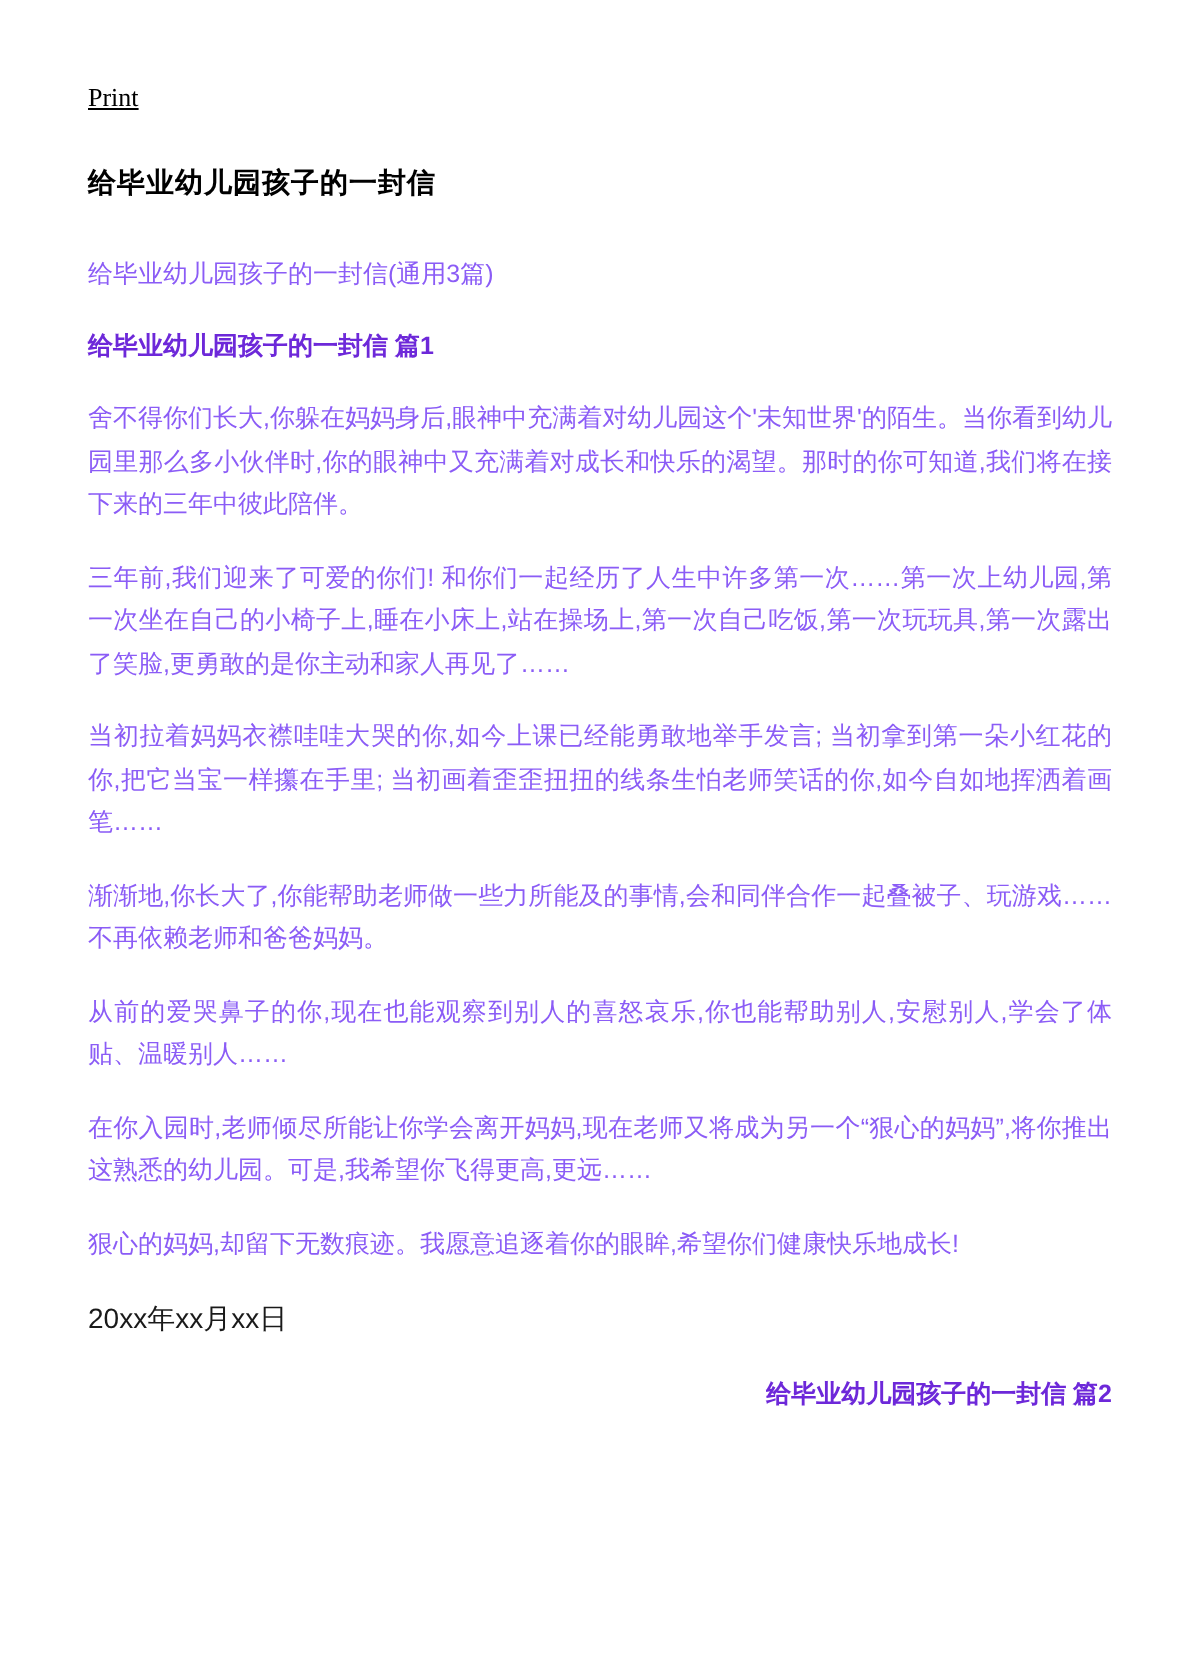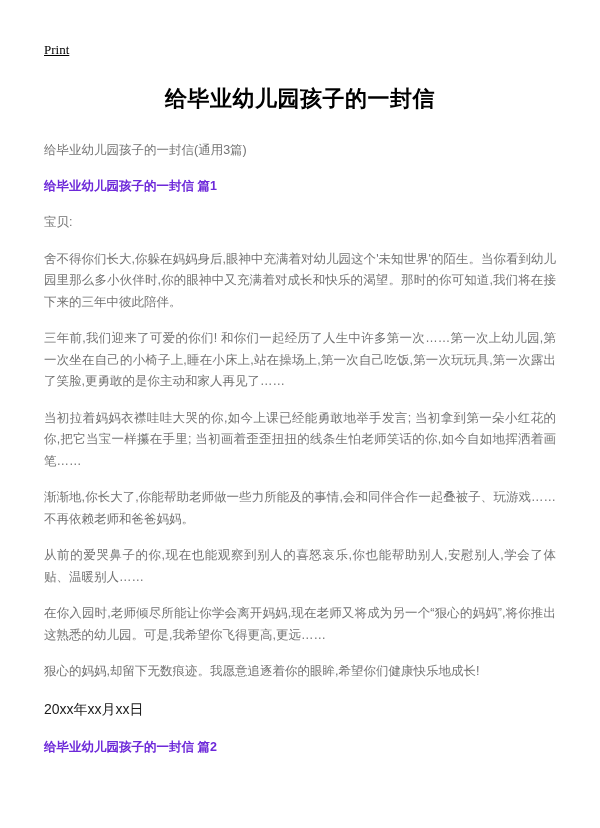--- a/index.html
+++ b/index.html
@@ -23,64 +23,63 @@
   }
   .print-link {
     font-family: "Liberation Serif", "DejaVu Serif", serif;
     font-size: 13px;
     color: #000000;
     margin: 0 0 26px 0;
     display: inline-block;
     line-height: 1.2;
   }
   .doc-title {
-    text-align: center;
-    font-size: 22px;
+    font-size: 14px;
     font-weight: bold;
     letter-spacing: 0.5px;
     margin: 0 0 26px 0;
     color: #000000;
   }
   .para {
     font-size: 12.5px;
     line-height: 1.72;
     margin: 0 0 15px 0;
     text-align: justify;
-    color: #737373;
+    color: #8b5cf6;
   }
   .subhead {
     font-size: 12.5px;
     font-weight: bold;
     line-height: 1.7;
     margin: 0 0 15px 0;
     color: #6d28d9;
   }
   .sig {
     font-size: 14px;
     line-height: 1.7;
     margin: 0 0 15px 0;
   }
   .spacer-top {
     margin-top: 9px;
+    text-align: right;
   }
 </style>
 </head>
 <body>
 
 <div class="page">
 
   <a class="print-link" href="#">Print</a>
 
   <h1 class="doc-title">给毕业幼儿园孩子的一封信</h1>
 
   <p class="para">给毕业幼儿园孩子的一封信(通用3篇)</p>
 
   <h2 class="subhead">给毕业幼儿园孩子的一封信 篇1</h2>
 
-  <p class="para">宝贝:</p>
 
   <p class="para">舍不得你们长大,你躲在妈妈身后,眼神中充满着对幼儿园这个'未知世界'的陌生。当你看到幼儿园里那么多小伙伴时,你的眼神中又充满着对成长和快乐的渴望。那时的你可知道,我们将在接下来的三年中彼此陪伴。</p>
   <p class="para">三年前,我们迎来了可爱的你们! 和你们一起经历了人生中许多第一次……第一次上幼儿园,第一次坐在自己的小椅子上,睡在小床上,站在操场上,第一次自己吃饭,第一次玩玩具,第一次露出了笑脸,更勇敢的是你主动和家人再见了……</p>
   <p class="para">当初拉着妈妈衣襟哇哇大哭的你,如今上课已经能勇敢地举手发言; 当初拿到第一朵小红花的你,把它当宝一样攥在手里; 当初画着歪歪扭扭的线条生怕老师笑话的你,如今自如地挥洒着画笔……</p>
   <p class="para">渐渐地,你长大了,你能帮助老师做一些力所能及的事情,会和同伴合作一起叠被子、玩游戏……不再依赖老师和爸爸妈妈。</p>
   <p class="para">从前的爱哭鼻子的你,现在也能观察到别人的喜怒哀乐,你也能帮助别人,安慰别人,学会了体贴、温暖别人……</p>
   <p class="para">在你入园时,老师倾尽所能让你学会离开妈妈,现在老师又将成为另一个“狠心的妈妈”,将你推出这熟悉的幼儿园。可是,我希望你飞得更高,更远……</p>
   <p class="para">狠心的妈妈,却留下无数痕迹。我愿意追逐着你的眼眸,希望你们健康快乐地成长!</p>
 
   <p class="sig">20xx年xx月xx日</p>

